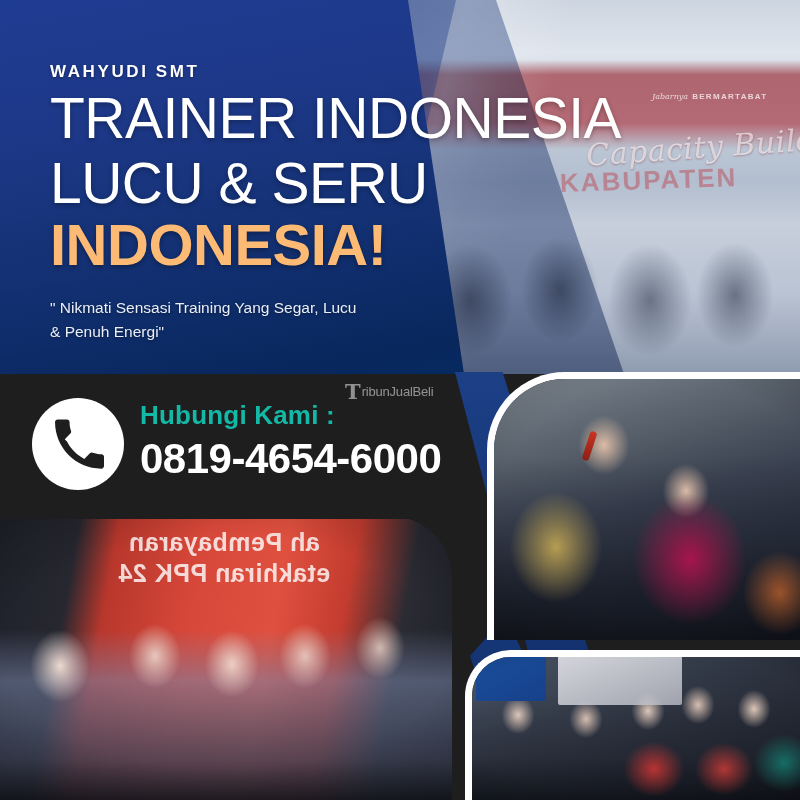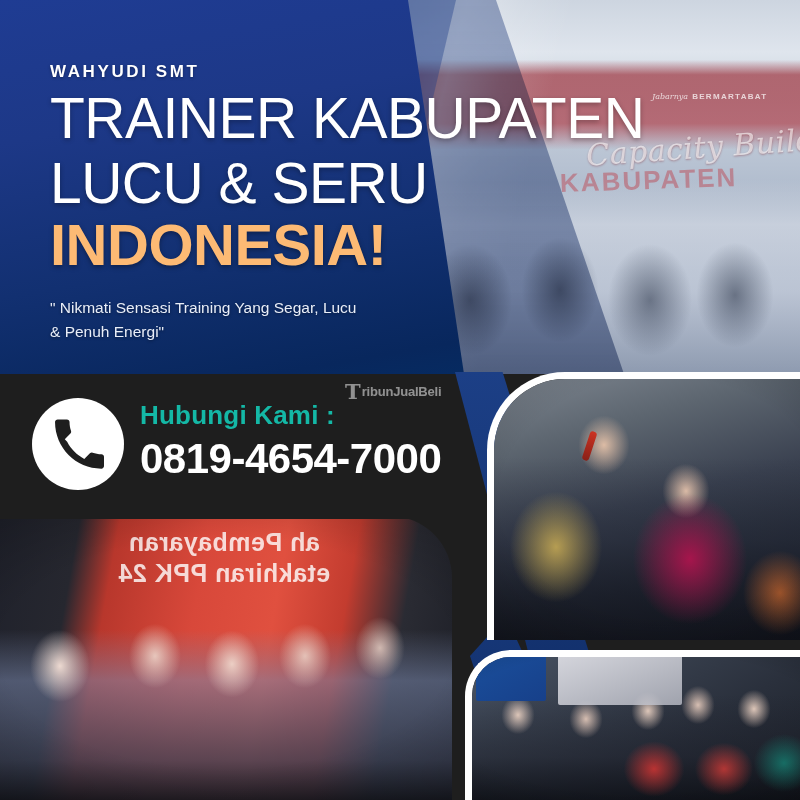--- a/index.html
+++ b/index.html
@@ -175,21 +175,21 @@
     display:flex; align-items:center;
     opacity:.55;
     pointer-events:none;
   }
   .wm-mark {
     font-family:"DejaVu Serif", serif;
     font-size:21px; font-weight:bold; color:#f0f0f0;
     line-height:1; margin-right:1px;
   }
   .wm-text {
-    font-size:13px; font-weight:bold; color:#f0f0f0;
+    font-size:13px; font-weight:normal; color:#f0f0f0;
     letter-spacing:-.2px;
   }
 
   
   .bl-photo {
     position:absolute; left:0; top:516px;
     width:452px; height:284px;
     overflow:hidden;
     border-top-right-radius:62px;
     z-index:4;
@@ -331,38 +331,38 @@
       <div class="hero-banner-script">Capacity Building</div>
       <div class="hero-banner-red">KABUPATEN</div>
     </div>
     <div class="hero-sheen"></div>
     <div class="hero-wedge"></div>
     <div class="hero-wedge2"></div>
     <div class="hero-overlay"></div>
 
     <div class="hero-text">
       <div class="eyebrow">WAHYUDI SMT</div>
-      <div class="title-1">TRAINER KABUPATEN</div>
+      <div class="title-1">TRAINER INDONESIA</div>
       <div class="title-2">LUCU &amp; SERU</div>
       <div class="title-3">INDONESIA!</div>
       <div class="tagline">" Nikmati Sensasi Training Yang Segar, Lucu &amp; Penuh Energi"</div>
     </div>
   </div>
 
   <div class="contact-bar">
     <div class="phone-badge">
       <svg viewBox="0 0 24 24" aria-hidden="true">
         <path fill="#1e1e1e" d="M6.6 10.8c1.7 3.4 4.5 6.1 7.9 7.9l2.6-2.6c.3-.3.8-.4 1.2-.3
           1.3.4 2.7.7 4.1.7.7 0 1.2.5 1.2 1.2V22c0 .7-.5 1.2-1.2 1.2C10.6 23.2 1 13.6 1 1.7
           1 1 1.6.5 2.2.5h4.3C7.2.5 7.7 1 7.7 1.7c0 1.4.2 2.8.7 4.1.1.4 0 .9-.3 1.2l-2.6 2.6z" transform="translate(0.4 0.2)"></path>
       </svg>
     </div>
     <div class="contact-text">
       <div class="contact-label">Hubungi Kami :</div>
-      <div class="contact-number">0819-4654-7000</div>
+      <div class="contact-number">0819-4654-6000</div>
     </div>
   </div>
 
   <div class="watermark">
     <span class="wm-mark">T</span>
     <span class="wm-text">ribunJualBeli</span>
   </div>
 
   <div class="accent-strip"></div>
   <div class="accent-strip-2"></div>

